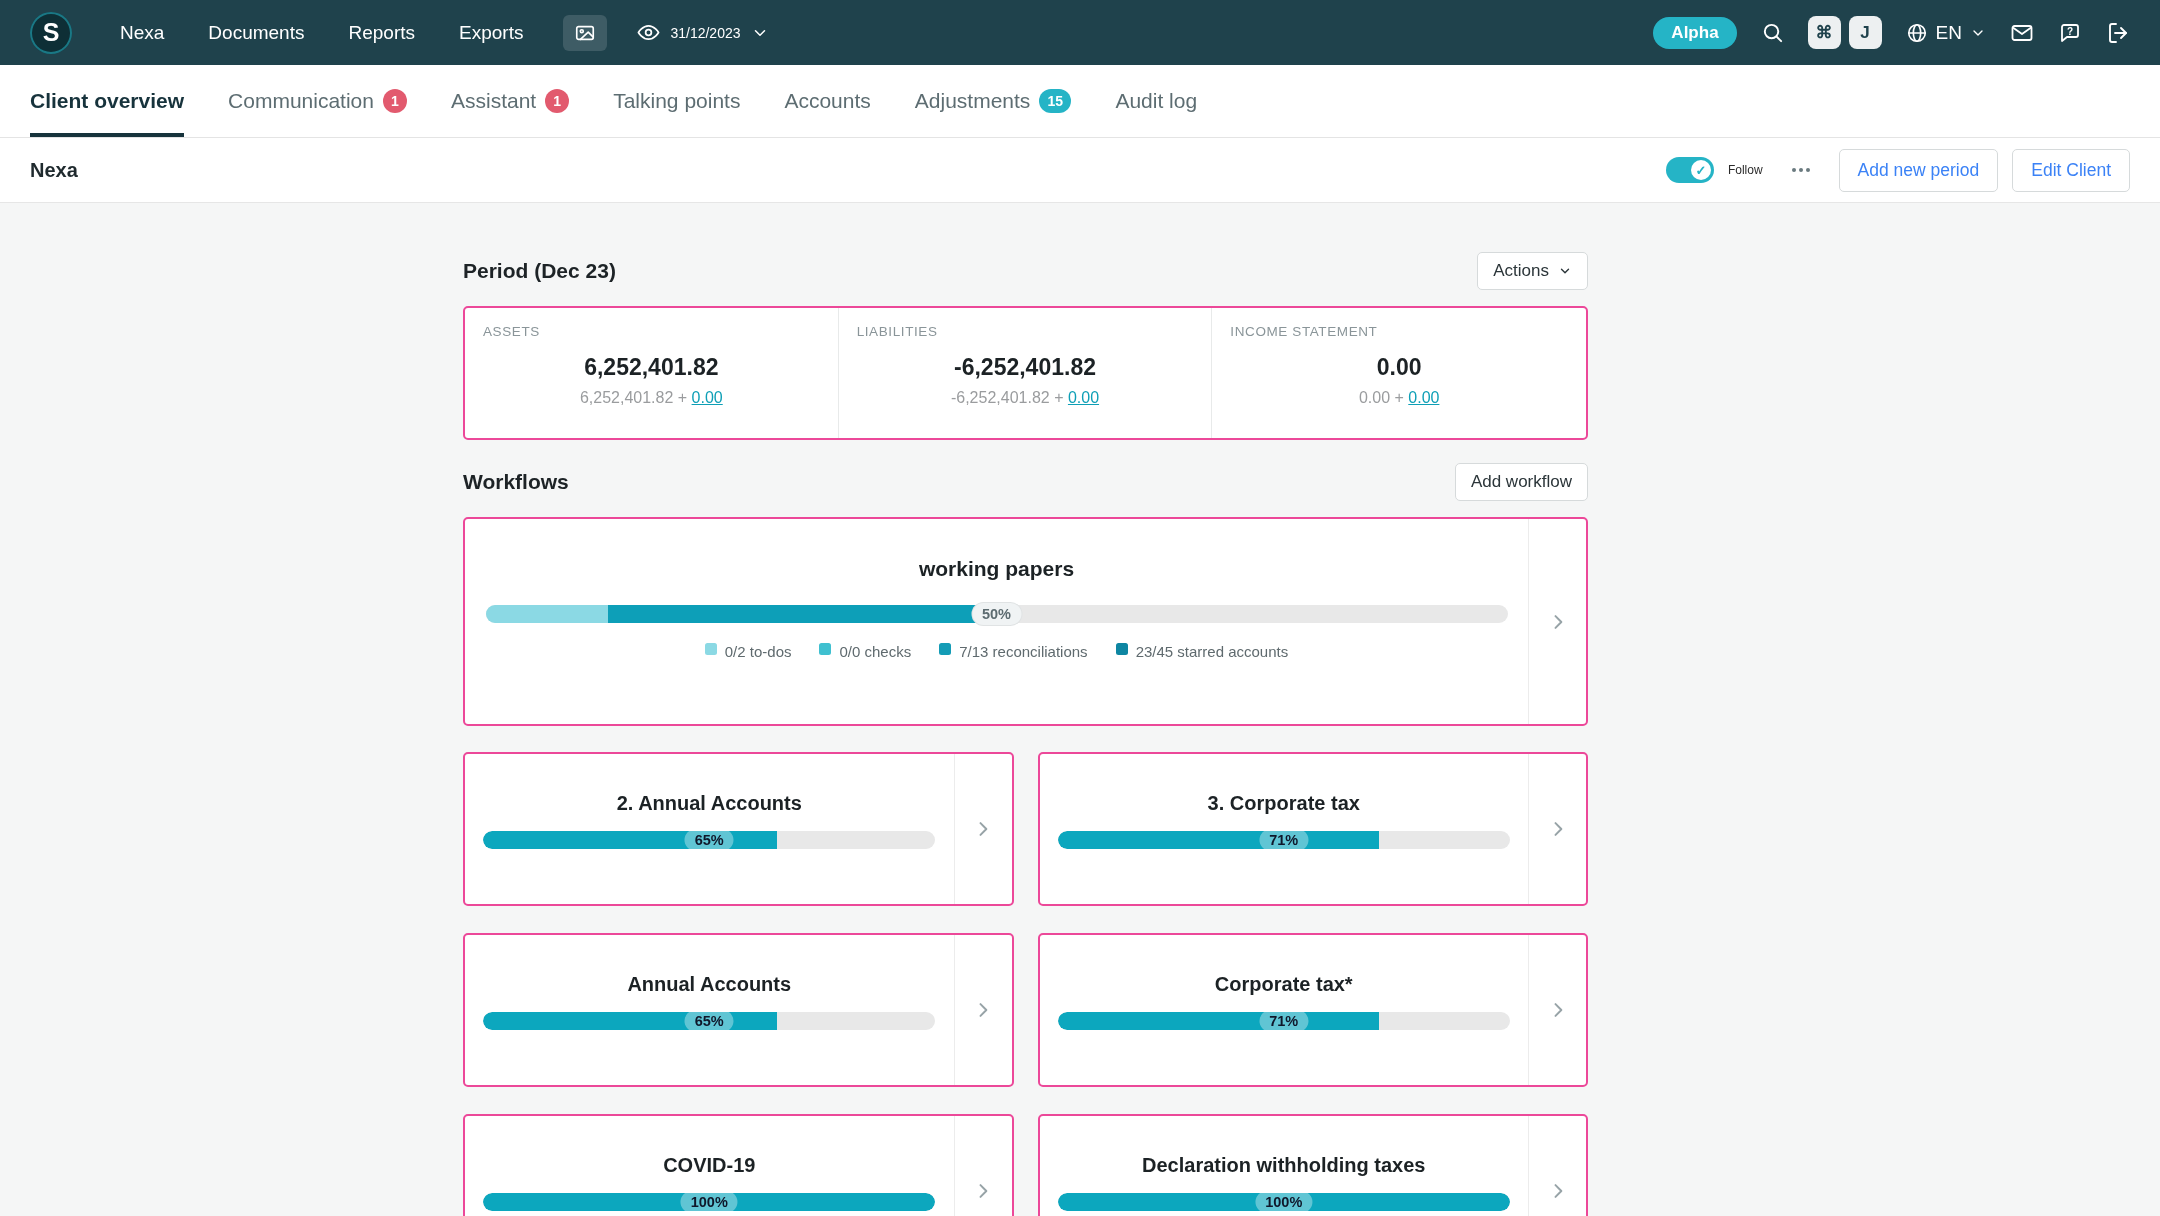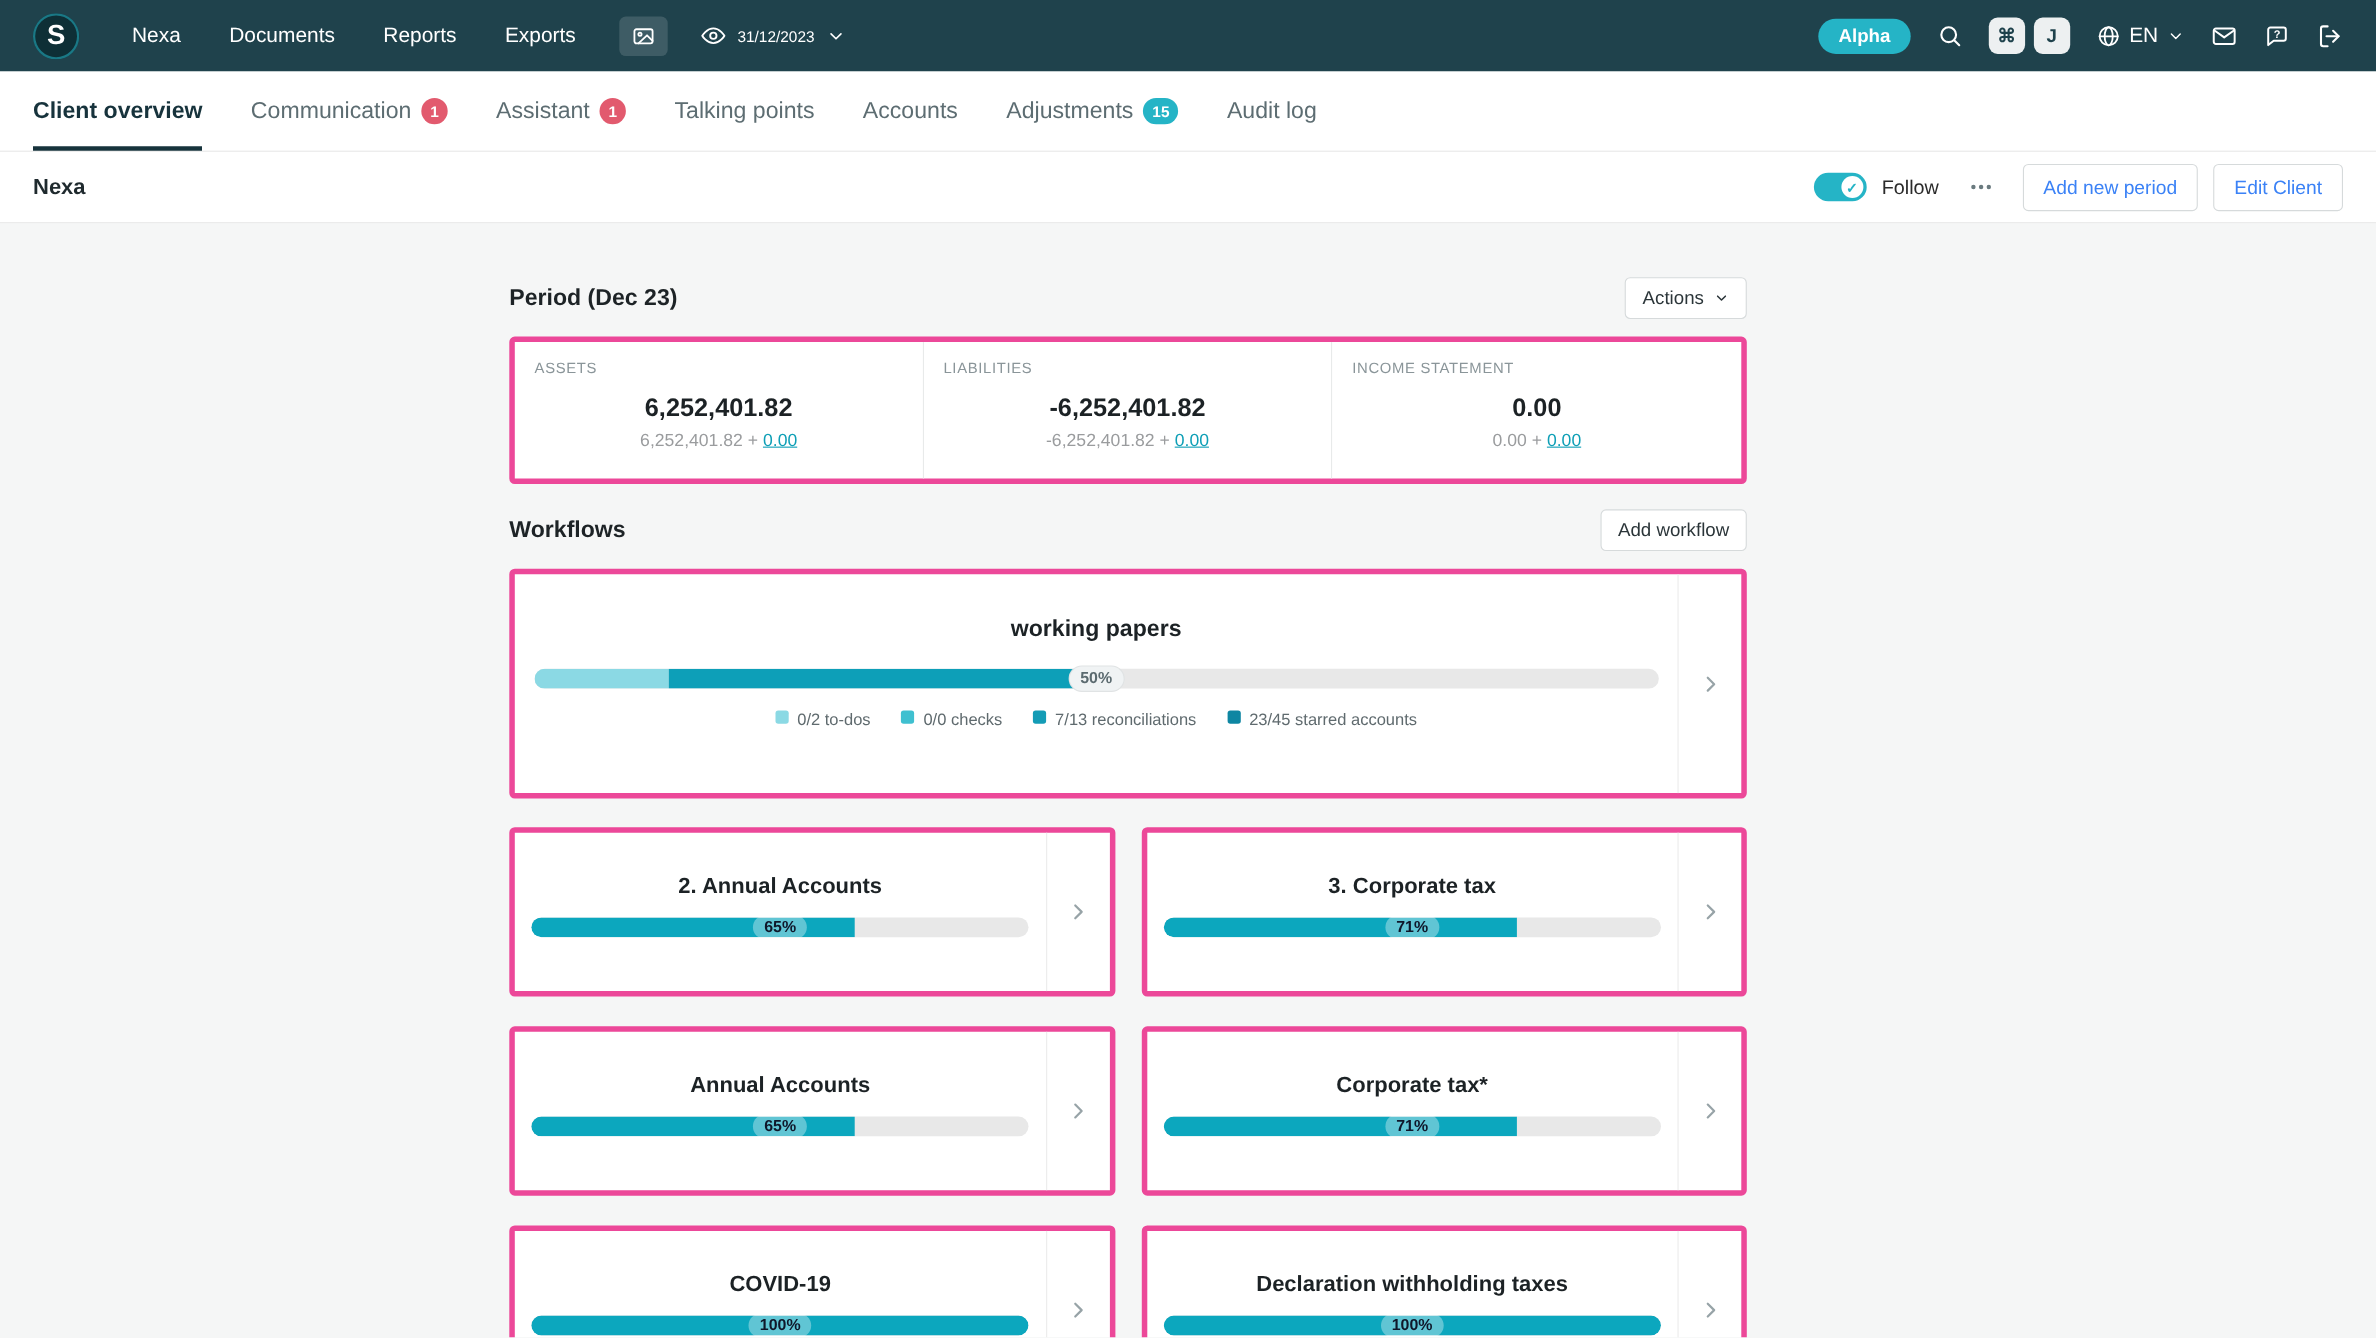--- a/index.html
+++ b/index.html
@@ -27,32 +27,32 @@
   .badge { display:inline-flex; align-items:center; justify-content:center; border-radius:999px; color:#fff; font-size:14px; font-weight:bold; }
   .badge-red { background:#E25A6E; width:24px; height:24px; }
   .badge-teal { background:#25B4C6; min-width:32px; height:24px; padding:0 8px; }
 
   
   .client-header { height:65px; background:#fff; border-bottom:1px solid #e6e6e6; display:flex; align-items:center; padding:0 30px; }
   .client-name { font-size:20px; font-weight:bold; color:#1f2a2e; }
   .client-header-right { margin-left:auto; display:flex; align-items:center; gap:14px; }
   .toggle { width:48px; height:26px; border-radius:13px; background:#25B4C6; position:relative; cursor:pointer; flex:0 0 auto; }
   .toggle .knob { position:absolute; right:3px; top:3px; width:20px; height:20px; border-radius:50%; background:#fff; display:flex; align-items:center; justify-content:center; font-size:13px; color:#25B4C6; font-weight:bold; }
-  .follow-label { font-size:18px; color:#2b2b2b;text-align:right; }
+  .follow-label { font-size:12px; color:#2b2b2b;text-align:right; }
   .more-btn { color:#6a7a7f; margin:0 12px; cursor:pointer; display:flex; align-items:center; }
   .btn { background:#fff; border:1px solid #d6dadb; border-radius:5px; padding:10px 18px; font-size:17.5px; color:#3b82f6; cursor:pointer; white-space:nowrap; font-family:inherit; }
 
   
   .content { height:1013px; overflow:hidden; }
   .container { width:1125px; margin-left:463px; padding-top:48px; }
   .section-row { display:flex; align-items:center; justify-content:space-between; height:40px; }
   .section-title { font-size:21px; font-weight:bold; color:#1d2326; }
   .btn-sm { background:#fff; border:1px solid #d6dadb; border-radius:5px; padding:8px 15px; font-size:17px; color:#2b3539; cursor:pointer; display:inline-flex; align-items:center; gap:9px; font-family:inherit; }
 
-  .card { background:#fff; border:5px solid #ec4899; border-radius:5px; }
+  .card { background:#fff; border:2px solid #ec4899; border-radius:5px; }
 
   
   .period-card { margin-top:15px; height:134px; display:grid; grid-template-columns:1fr 1fr 1fr; }
   .period-col { padding:16px 0 0 0; position:relative; }
   .period-col:not(:last-child){ border-right:1px solid #e8eaea; }
   .period-col .col-label { margin-left:18px; font-size:13.5px; letter-spacing:.6px; color:#8a9599; }
   .period-col .col-value { text-align:center; margin-top:15px; font-size:23px; font-weight:bold; color:#1c2225; }
   .period-col .col-sub { text-align:center; margin-top:8px; font-size:16px; color:#9a9c9e; }
   .sub-link { color:#0E9FB6; text-decoration:underline; cursor:pointer; }
 

